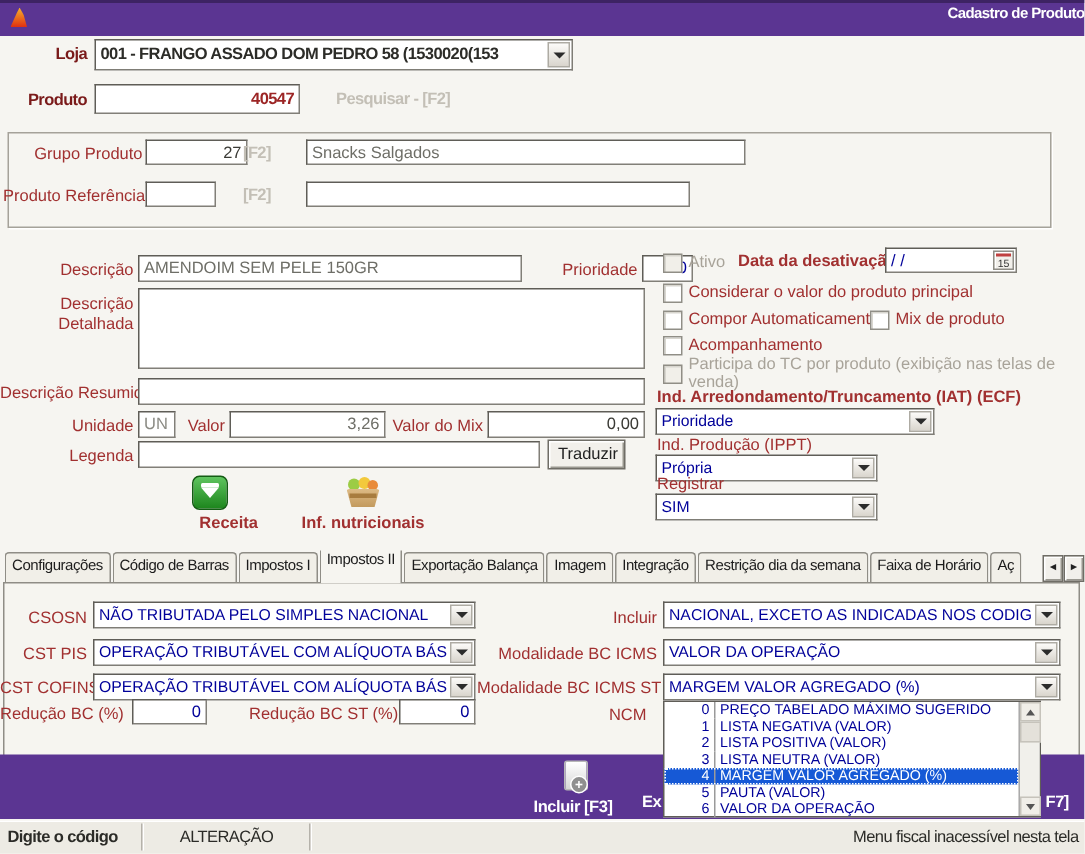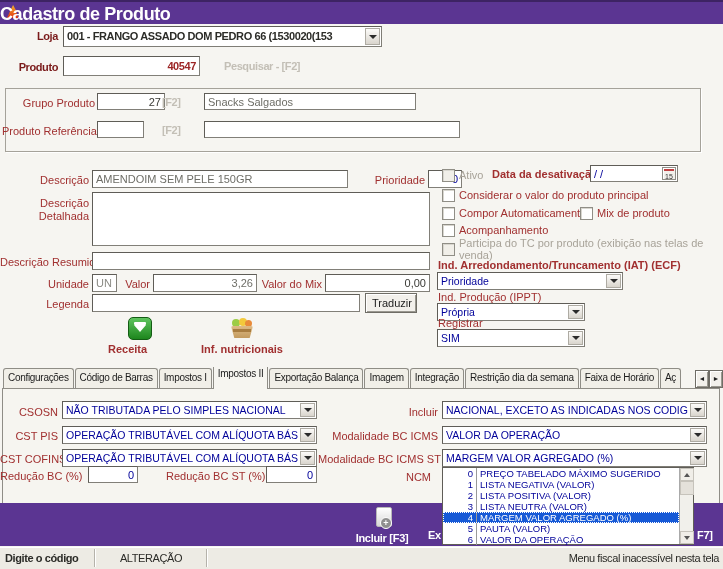--- a/index.html
+++ b/index.html
@@ -43,39 +43,39 @@
          border:1px solid #c6c3bb;box-sizing:border-box;display:flex;align-items:center;justify-content:center}
   .sep{position:absolute;top:549px;width:1px;height:18px;background:#b5b2aa;box-shadow:1px 0 0 #fff}
   .purple-txt{position:absolute;color:#fff;font-size:11px;font-weight:bold;letter-spacing:-0.3px;white-space:nowrap}
 </style>
 </head>
 <body>
 
 <div class="abs" style="left:0;top:0;width:723px;height:22px;background:#5b3592;border-top:2px solid #3d2363">
   <div class="abs" style="left:7px;top:3px;width:11px;height:13px;background:linear-gradient(#f7b32b,#e03010);
               clip-path:polygon(55% 0,80% 38%,100% 100%,0 100%,38% 28%)"></div>
-  <div class="abs cond" style="left:0;top:2px;width:723px;text-align:left;color:#fff;font-size:18px">Cadastro de Produto</div>
+  <div class="abs cond" style="left:0;top:2px;width:723px;text-align:right;color:#fff;font-size:10px">Cadastro de Produto</div>
 </div>
 
 <div class="rl cond" style="left:18px;top:30px;width:40px;color:#7a1a1a">Loja</div>
 <div class="combo" style="left:63px;top:26px;width:319px;height:21px">
-  <span class="cval cond" style="color:#2c2c28;font-size:11px;line-height:17px">001 - FRANGO ASSADO DOM PEDRO 66 (1530020(153</span>
+  <span class="cval cond" style="color:#2c2c28;font-size:11px;line-height:17px">001 - FRANGO ASSADO DOM PEDRO 58 (1530020(153</span>
   <span class="cbtn">
       <i class="tri"></i>
     </span>
 </div>
 <div class="rl cond" style="left:8px;top:61px;width:50px;color:#7a1a1a">Produto</div>
 <div class="field cond right" style="left:63px;top:56px;width:137px;height:20px;color:#9c2525;line-height:16px">40547</div>
 <div class="gl cond" style="left:224px;top:60px;color:#c3bfb6">Pesquisar - [F2]</div>
 
 <div class="abs" style="left:5px;top:88px;width:694px;height:62px;border:1px solid #a5a29a;box-shadow:1px 1px 0 #fff"></div>
 <div class="rl" style="left:12px;top:97px;width:83px">Grupo Produto</div>
 <div class="field right" style="left:97px;top:93px;width:68px;height:17px">27</div>
 <div class="gl cond" style="left:162px;top:96px;color:#c3bfb6">[F2]</div>
-<div class="field gray" style="left:204px;top:93px;width:212px;height:17px">Snacks Salgados</div>
+<div class="field gray" style="left:204px;top:93px;width:293px;height:17px">Snacks Salgados</div>
 <div class="rl" style="left:2px;top:125px;width:93px">Produto Referência</div>
 <div class="field right" style="left:97px;top:121px;width:47px;height:17px"></div>
 <div class="gl cond" style="left:162px;top:124px;color:#c3bfb6">[F2]</div>
 <div class="field" style="left:204px;top:121px;width:256px;height:17px"></div>
 
 <div class="rl" style="left:35px;top:174px;width:54px">Descrição</div>
 <div class="field gray" style="left:92px;top:170px;width:256px;height:18px">AMENDOIM SEM PELE 150GR</div>
 <div class="rl" style="left:352px;top:174px;width:73px">Prioridade</div>
 <div class="field navy right" style="left:428px;top:170px;width:34px;height:18px">0</div>
 <div class="rl" style="left:35px;top:197px;width:54px;white-space:normal;line-height:13px">Descrição Detalhada</div>
@@ -93,21 +93,21 @@
 <button class="btn" style="left:365px;top:293px;width:52px;height:20px">Traduzir</button>
 
 <div class="abs" style="left:128px;top:317px;width:24px;height:23px">
   <div class="abs" style="left:0;top:0;width:22px;height:21px;background:linear-gradient(#5fc45f,#1d861d);
               border:1px solid #145c14;border-radius:5px">
     <div class="abs" style="left:5px;top:4px;width:12px;height:3px;background:#fff;border-radius:1px"></div>
     <div class="abs" style="left:5px;top:7px;width:0;height:0;border-left:6px solid transparent;
                 border-right:6px solid transparent;border-top:7px solid #fff"></div>
   </div>
 </div>
-<div class="abs b" style="left:108px;top:343px;width:64px;text-align:left;color:#a13030">Receita</div>
+<div class="abs b" style="left:108px;top:343px;width:64px;text-align:right;color:#a13030">Receita</div>
 
 <div class="abs" style="left:229px;top:318px;width:26px;height:22px">
   <div class="abs" style="left:0;top:0;width:26px;height:22px">
     <div class="abs" style="left:3px;top:1px;width:8px;height:8px;background:#9ccc45;border-radius:50%"></div>
     <div class="abs" style="left:10px;top:0;width:8px;height:8px;background:#f3c93c;border-radius:50%"></div>
     <div class="abs" style="left:16px;top:2px;width:7px;height:7px;background:#e98b3a;border-radius:50%"></div>
     <div class="abs" style="left:2px;top:8px;width:22px;height:12px;background:linear-gradient(#ddba85,#c39a5e);
                 clip-path:polygon(0 0,100% 0,85% 100%,15% 100%);border-radius:2px"></div>
     <div class="abs" style="left:4px;top:11px;width:18px;height:3px;background:#a87c3f"></div>
   </div>

